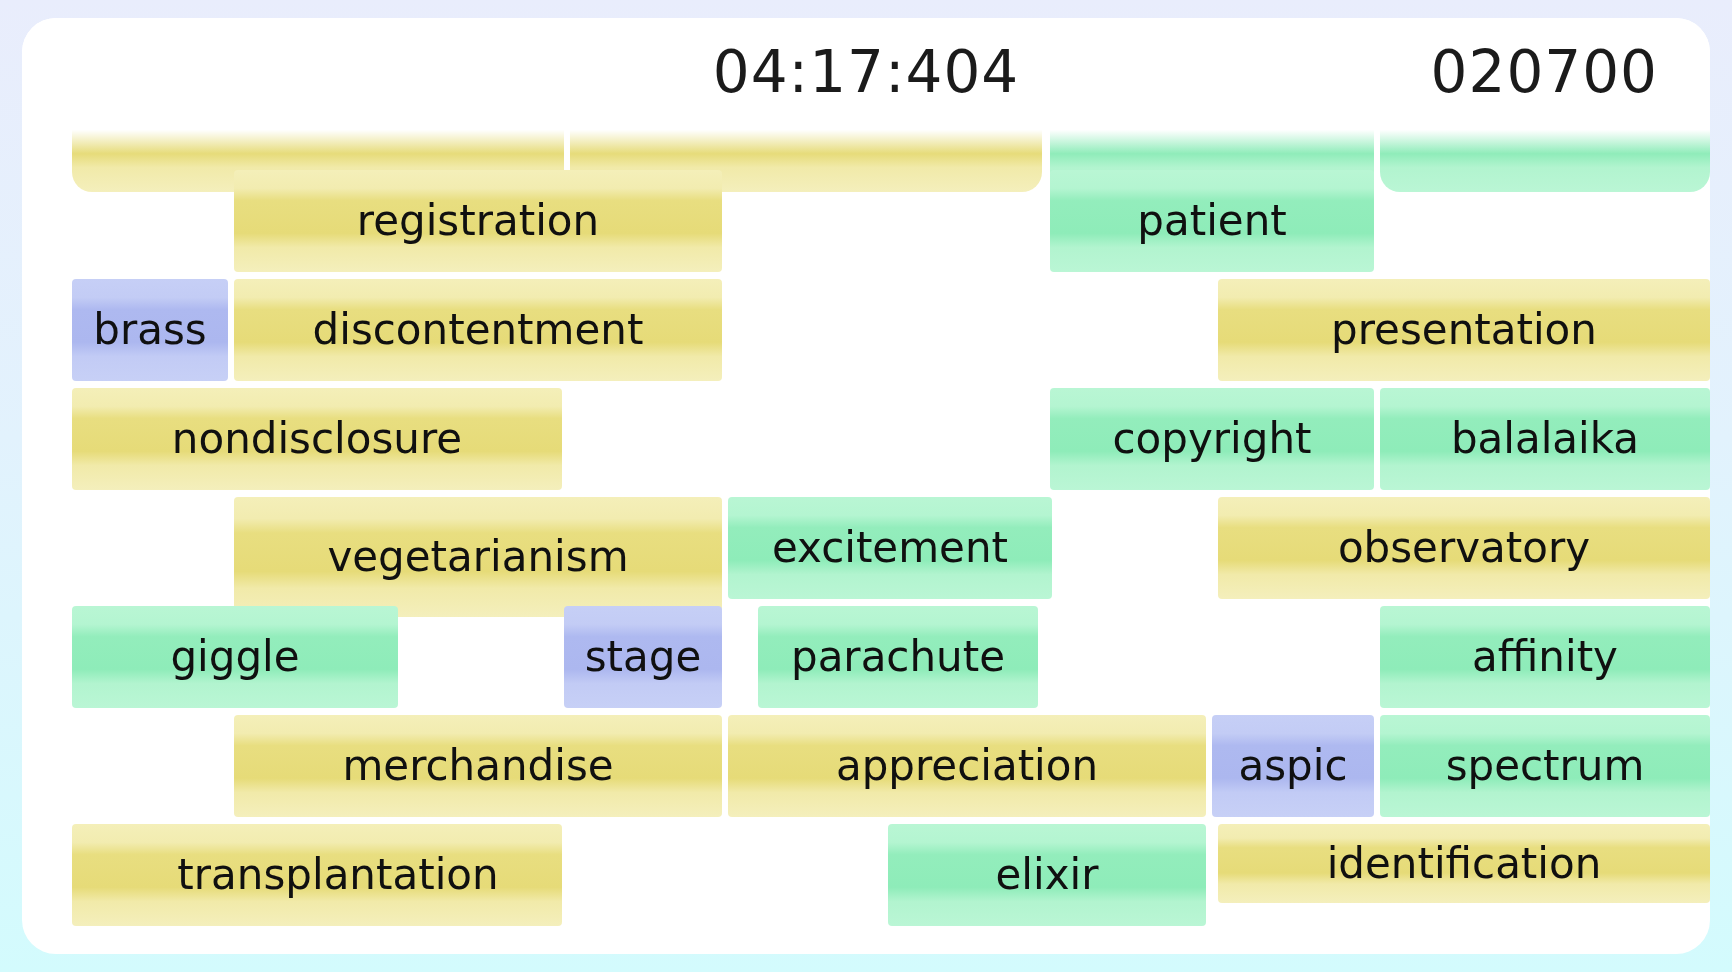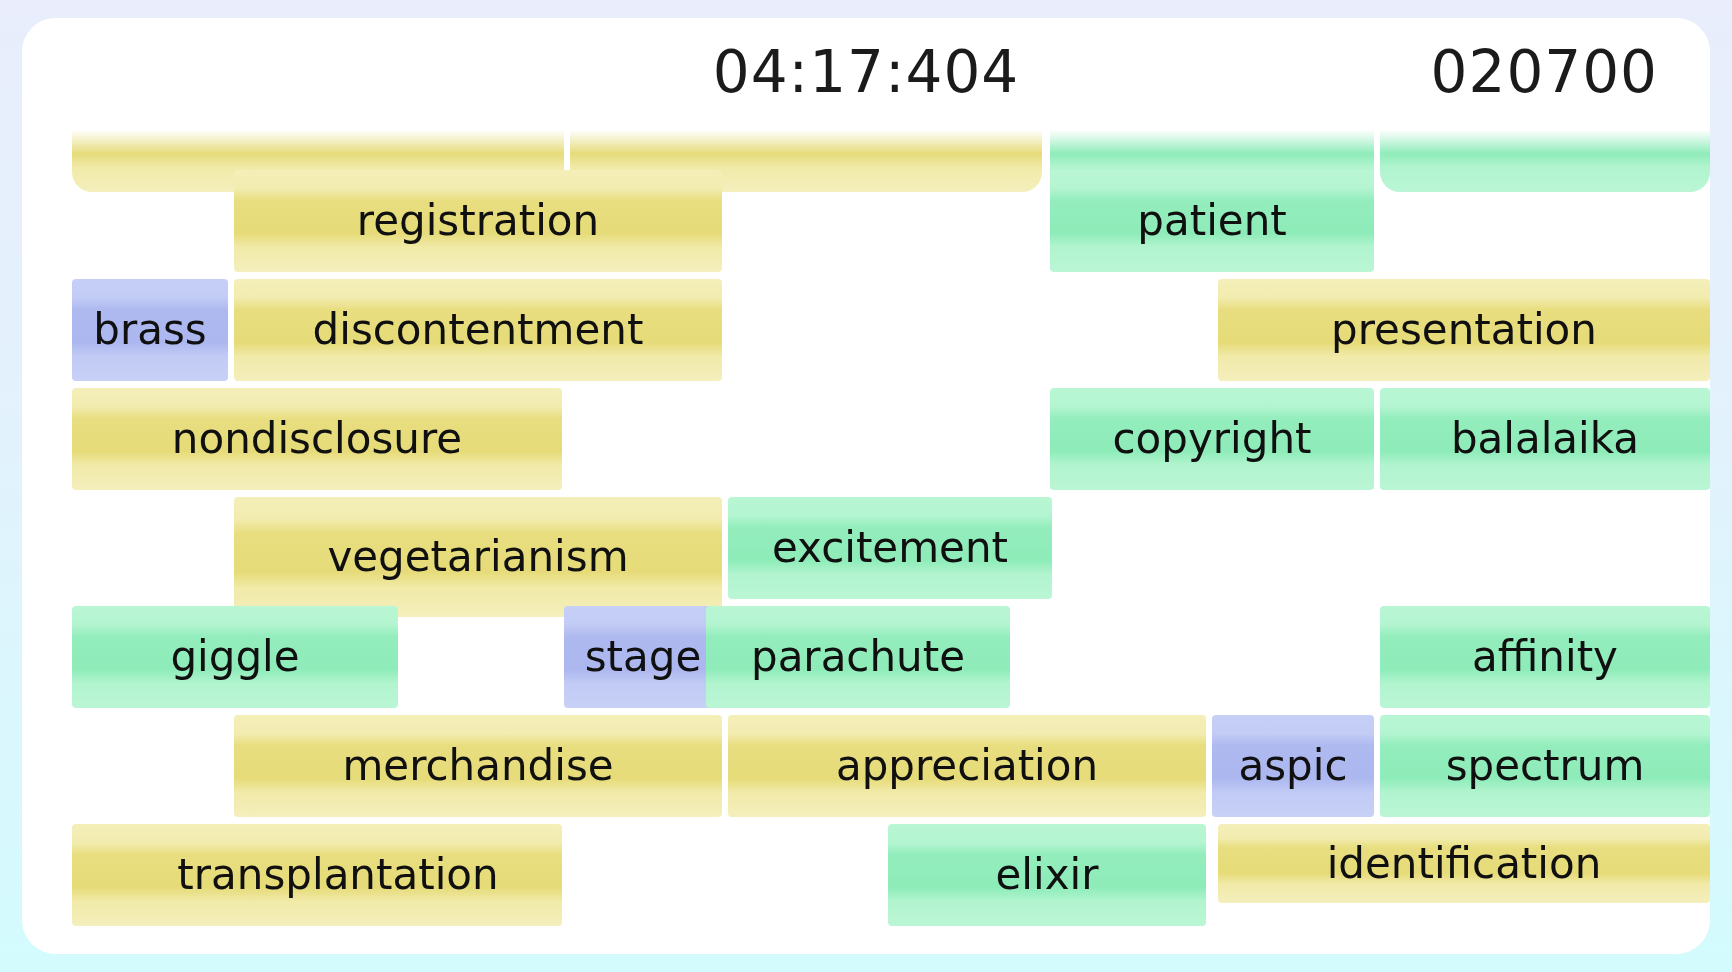--- a/index.html
+++ b/index.html
@@ -166,27 +166,30 @@
       </div>
       <div class="tile green" style="left: 1358px; width: 330px; top: 370px; height: 102px;">
         <span>balalaika</span>
       </div>
       <div class="tile yellow" style="left: 212px; width: 488px; top: 479px; height: 120px;">
         <span>vegetarianism</span>
       </div>
       <div class="tile green" style="left: 706px; width: 324px; top: 479px; height: 102px;">
         <span>excitement</span>
       </div>
+      <div class="tile yellow" style="left: 1196px; width: 492px; top: 479px; height: 102px;">
+        <span>observatory</span>
+      </div>
       <div class="tile green" style="left: 50px; width: 326px; top: 588px; height: 102px;">
         <span>giggle</span>
       </div>
       <div class="tile blue" style="left: 542px; width: 158px; top: 588px; height: 102px;">
         <span>stage</span>
       </div>
-      <div class="tile green" style="left: 684px; width: 304px; top: 588px; height: 102px;">
+      <div class="tile green" style="left: 736px; width: 280px; top: 588px; height: 102px;">
         <span>parachute</span>
       </div>
       <div class="tile green" style="left: 1358px; width: 330px; top: 588px; height: 102px;">
         <span>affinity</span>
       </div>
       <div class="tile yellow" style="left: 212px; width: 488px; top: 697px; height: 102px;">
         <span>merchandise</span>
       </div>
       <div class="tile yellow" style="left: 706px; width: 478px; top: 697px; height: 102px;">
         <span>appreciation</span>

